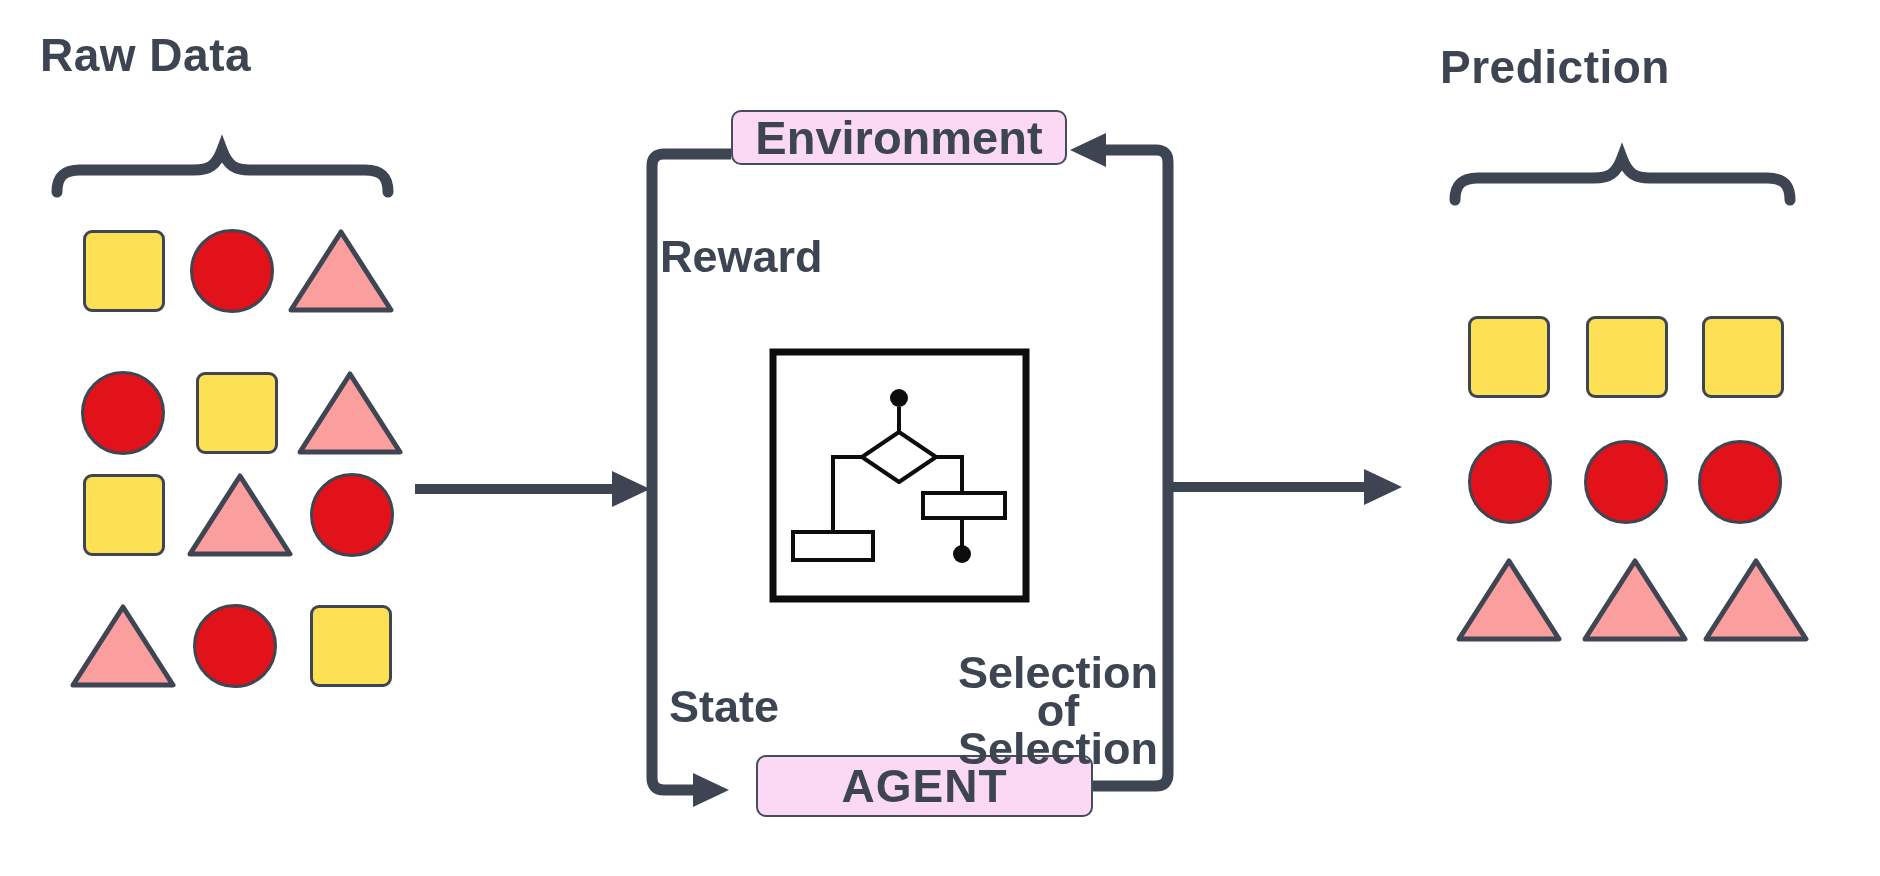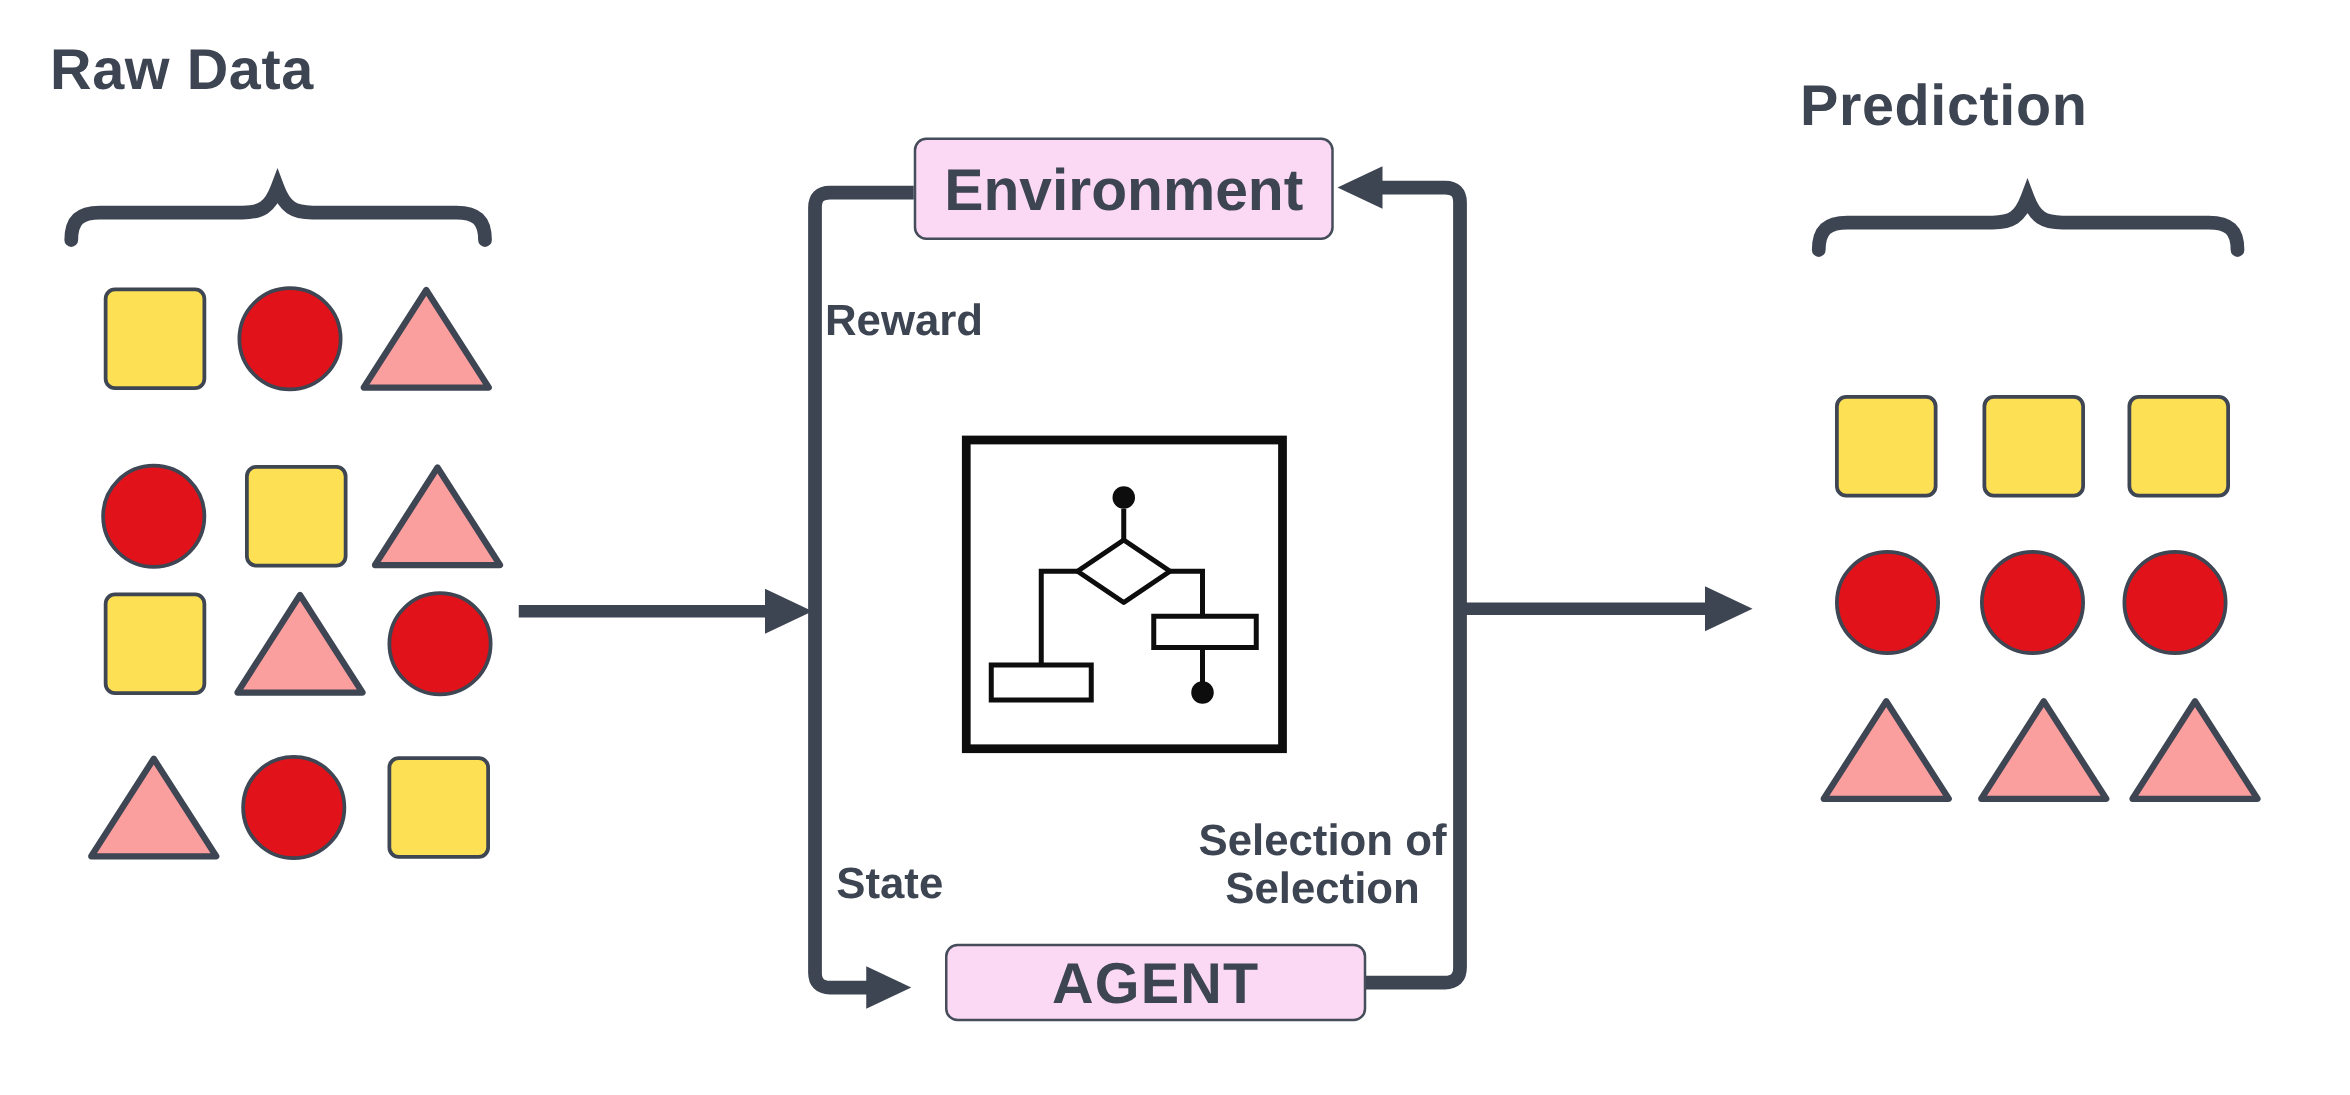--- a/index.html
+++ b/index.html
@@ -15,24 +15,24 @@
     line-height:1;color:var(--ink);letter-spacing:0.5px;
   }
   .overlay{position:absolute;left:0;top:0;width:1880px;height:876px;}
   .node-box{
     position:absolute;display:flex;align-items:center;justify-content:center;
     background:var(--box-fill,#fbd8f3);
     border:2.5px solid var(--box-border,#454c5a);
     border-radius:10px;font-weight:bold;color:var(--ink);
     box-sizing:border-box;
   }
-  .env{left:731px;top:110px;width:336px;height:82px;font-size:47px;}
+  .env{left:731px;top:110px;width:336px;height:55px;font-size:47px;}
   .agent{left:756px;top:755px;width:337px;height:62px;font-size:46px;letter-spacing:1px;justify-content:center;}
   .lbl{
-    position:absolute;font-weight:bold;font-size:35px;line-height:38px;color:var(--ink);
+    position:absolute;font-weight:bold;font-size:45px;line-height:38px;color:var(--ink);
   }
   .lbl-reward{left:660px;top:238px;}
   .lbl-state{left:658px;top:688px;margin-left:11px;}
   .lbl-selection{left:938px;top:654px;width:240px;text-align:center;}
   .shape-square{
     position:absolute;width:82px;height:82px;box-sizing:border-box;
     background:var(--yellow,#fde053);
     border:3px solid var(--shape-border,#3e4553);border-radius:9px;
   }
   .shape-circle{
@@ -69,21 +69,21 @@
       <polygon points="729,790 693,773 693,807" style="fill:var(--ink)"></polygon>
     </g>
 
     <g>
       <path d="M 1067 786 L 1156 786 Q 1168 786 1168 774 L 1168 162 Q 1168 150 1156 150 L 1104 150" fill="none" style="stroke:var(--ink)" stroke-width="11"></path>
       <polygon points="1070,150 1106,133 1106,167" style="fill:var(--ink)"></polygon>
     </g>
   </svg>
 
   <div class="title" style="left:40px;top:32px;width:370px;">Raw Data</div>
-  <div class="title" style="left:1440px;top:61px;width:370px;">Prediction</div>
+  <div class="title" style="left:1440px;top:44px;width:370px;">Prediction</div>
 
   <div class="node-box env">
     <span>Environment</span>
   </div>
   <div class="node-box agent">
     <span>AGENT</span>
   </div>
 
   <div class="lbl lbl-reward">Reward</div>
   <div class="lbl lbl-state">State</div>

